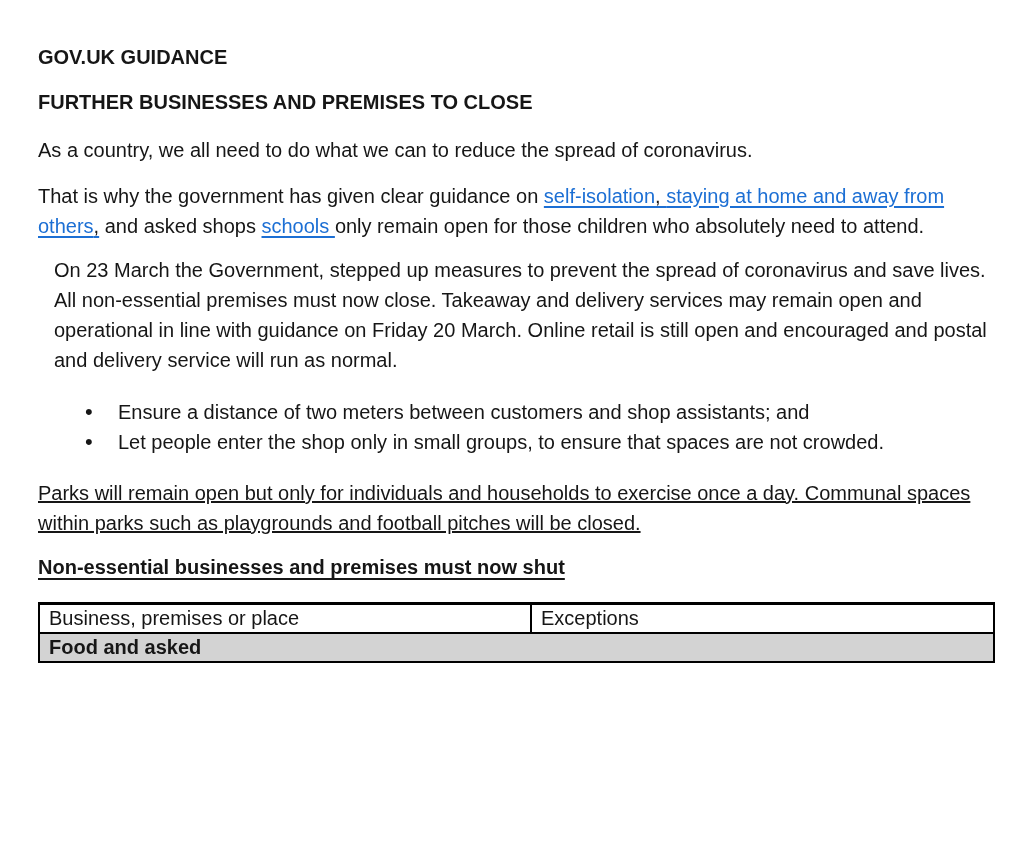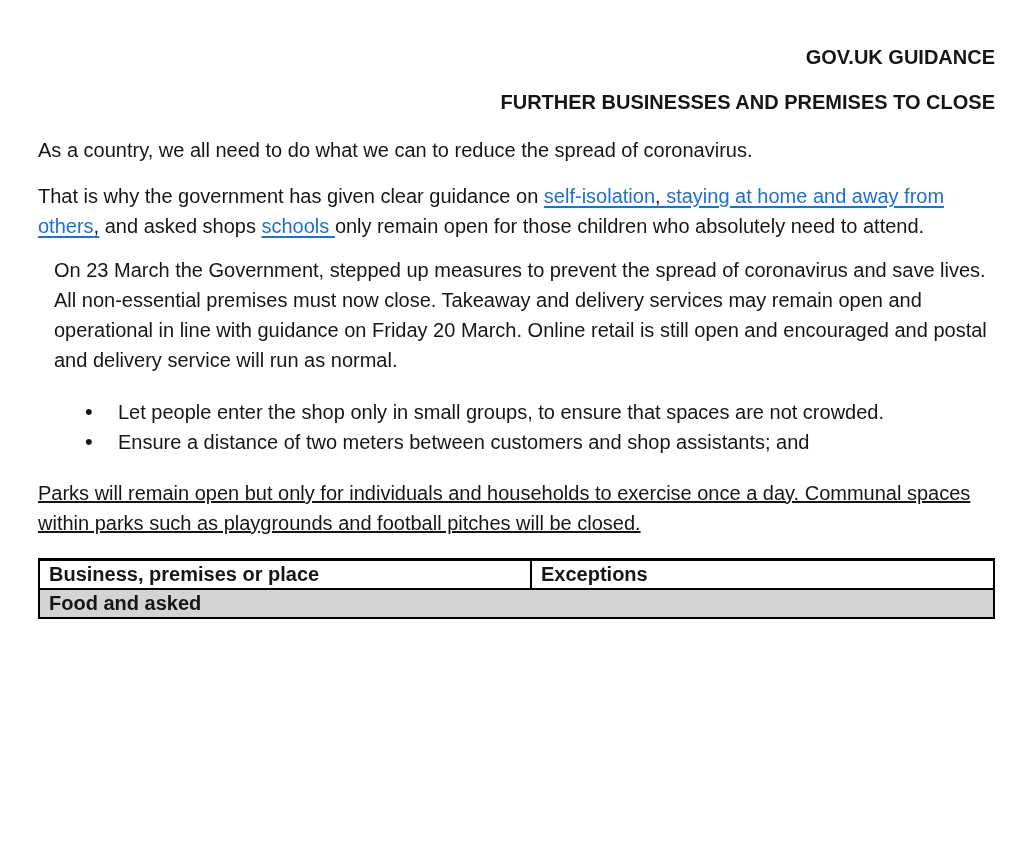--- a/index.html
+++ b/index.html
@@ -10,21 +10,21 @@
   *{box-sizing:border-box;}
   html,body{margin:0;padding:0;}
   body{
     width:1031px;height:850px;overflow:hidden;background:#ffffff;
     font-family:"Liberation Sans", sans-serif;
     color:var(--ink);
     font-size:20px;line-height:30px;
   }
   .page{padding:42px 36px 0 38px;width:1031px;}
   .kicker, .doc-title{
-    text-align:right;font-weight:700;margin:0;
+    text-align:left;font-weight:700;margin:0;
     font-size:20px;line-height:30px;
   }
   .doc-title{margin-top:15px;}
   p{margin:0;}
   .p-intro{margin-top:18px;}
   .p-guidance{margin-top:16px;}
   .p-measures{margin-top:14px;margin-left:16px;}
   .p-retail{margin-top:15px;}
   .p-parks{margin-top:21px;text-decoration:underline;}
   a.doclink{
@@ -69,21 +69,21 @@
   }
   table.closures th, table.closures td{
     border:2px solid #000;
     padding:0 0 0 9px;
     text-align:left;
     font-size:20px;line-height:27px;
     vertical-align:middle;
   }
   table.closures{border-top:3px solid #000;}
   th.col-business{width:492px;}
-  table.closures th{font-weight:700;height:28px;}
+  table.closures th{font-weight:400;height:28px;}
   tr.section-row td{
     background:var(--section-row-bg);
     font-weight:700;
     height:28px;
   }
 </style>
 </head>
 <body>
 
 <div class="page">
@@ -93,26 +93,27 @@
   <p class="doc-title">FURTHER BUSINESSES AND PREMISES TO CLOSE</p>
 
   <p class="p-intro">As a country, we all need to do what we can to reduce the spread of coronavirus.</p>
 
   <p class="p-guidance"><span>That is why the government has given clear guidance on </span><a class="doclink">self-isolation</a><span class="link-sep">, </span><a class="doclink">staying at home and away from others</a><span class="link-sep">,</span><span> and asked shops </span><a class="doclink">schools </a><span>only remain open for those children who absolutely need to attend.</span></p>
 
   <p class="p-measures">On 23 March the Government, stepped up measures to prevent the spread of coronavirus and save lives. All non-essential premises must now close. Takeaway and delivery services may remain open and operational in line with guidance on Friday 20 March. Online retail is still open and encouraged and postal and delivery service will run as normal.</p>
 
 
   <ul class="reqs">
+    <li>Ensure a distance of two meters between customers and shop assistants; and</li>
     <li>Let people enter the shop only in small groups, to ensure that spaces are not crowded.</li>
-    <li>Ensure a distance of two meters between customers and shop assistants; and</li>
   </ul>
 
   <p class="p-parks">Parks will remain open but only for individuals and households to exercise once a day. Communal spaces within parks such as playgrounds and football pitches will be closed.</p>
 
+  <h2 class="section-heading">Non-essential businesses and premises must now shut</h2>
 
 
   <table class="closures">
     <thead>
       <tr>
         <th class="col-business">Business, premises or place</th>
         <th class="col-exceptions">Exceptions</th>
       </tr>
     </thead>
     <tbody>

